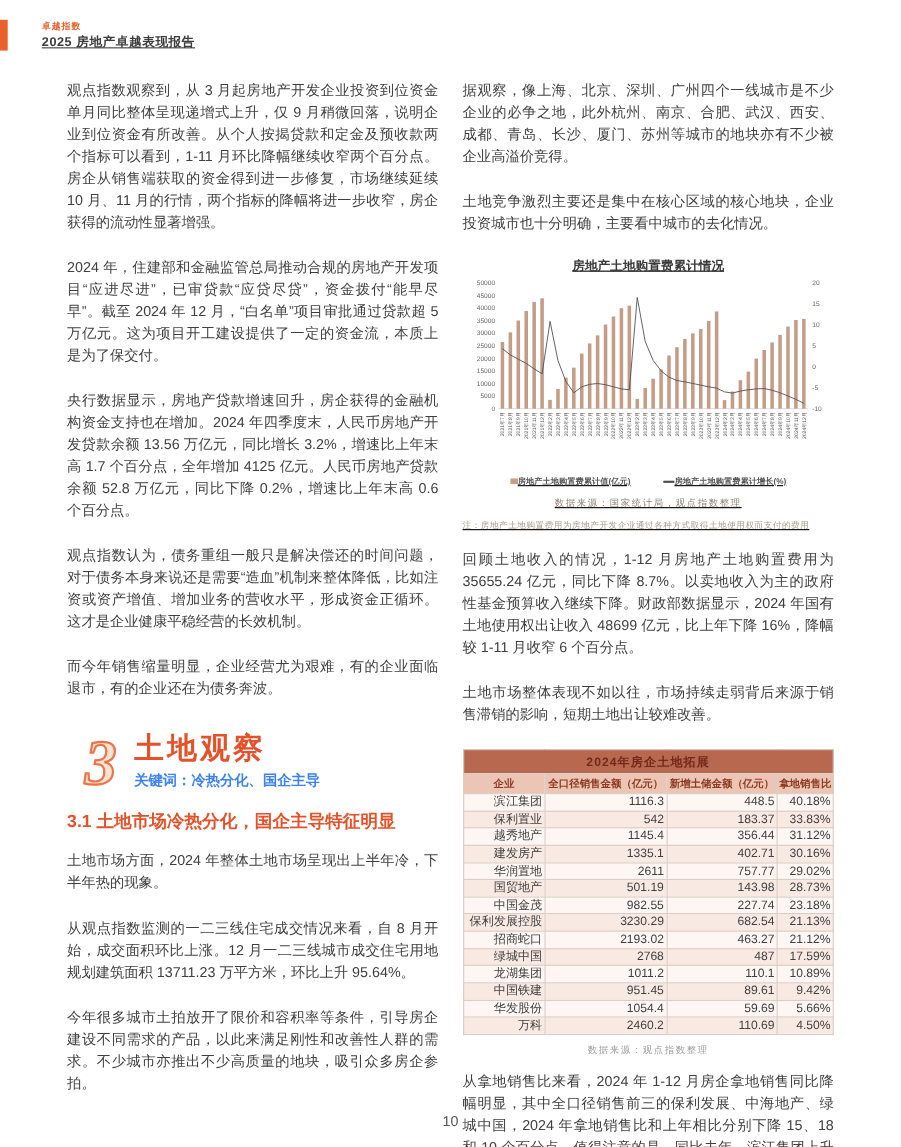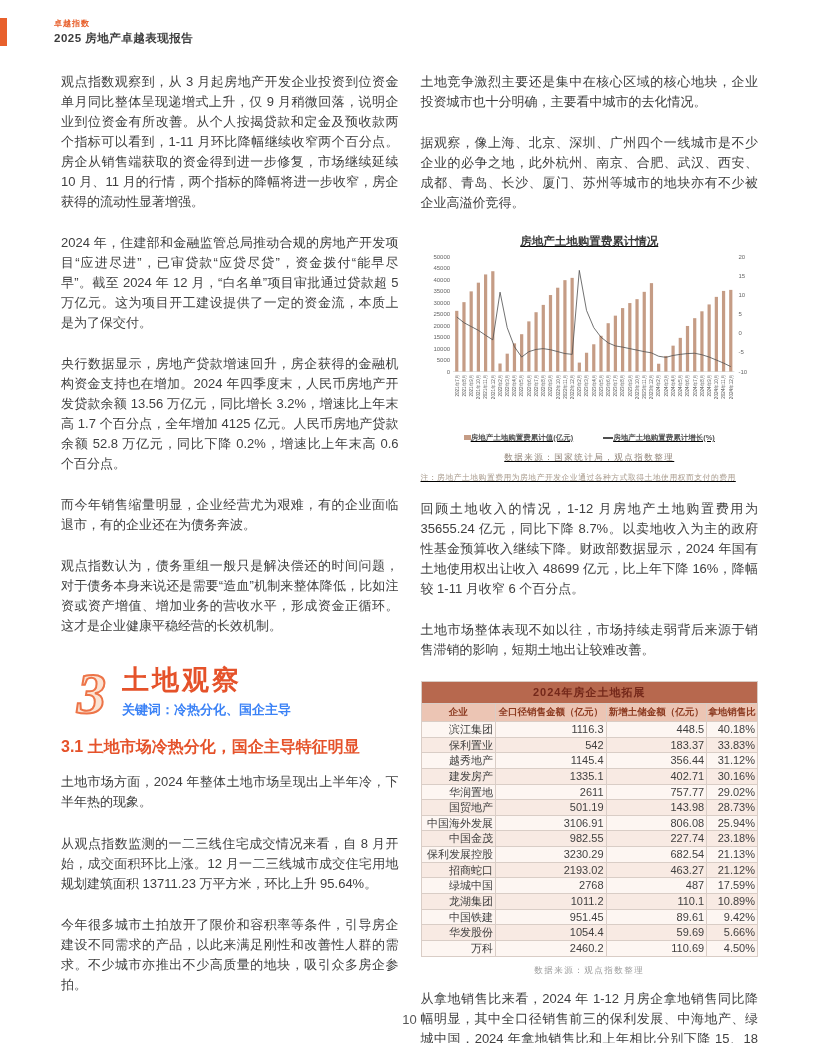--- a/index.html
+++ b/index.html
@@ -3,23 +3,23 @@
 <meta charset="utf-8">
 <style>
   * { margin:0; padding:0; box-sizing:border-box; }
   html,body { background:#e9e9e9; }
   body { font-family:"Liberation Sans", sans-serif; }
   .page { position:relative; width:819px; height:1043px; background:#ffffff; margin:0 auto; overflow:hidden; }
 
   
   .page-header { display:flex; align-items:flex-start; padding-top:18px; }
   .brand-bar { width:7px; height:28px; background:#e8602c; }
-  .header-text { margin-left:47px; }
+  .header-text { margin-left:31px; }
   .brand { font-size:8px; font-weight:bold; color:#e8602c; letter-spacing:1px; }
-  .report-title { font-size:11.5px; font-weight:bold; color:#3c3c3c; margin-top:2px; letter-spacing:0.5px; }
+  .report-title { font-size:11.5px; font-weight:bold; color:#3c3c3c; margin-top:2px; letter-spacing:0.5px;text-decoration:underline; }
 
   
   .columns { display:flex; gap:22px; padding:0 61px; margin-top:26px; }
   .col { flex:1; min-width:0; }
 
   .body-text { font-size:13px; line-height:1.54; color:#3f3f3f; text-align:justify; margin-bottom:21px; }
 
   
   .section-heading { display:flex; gap:16px; align-items:flex-start; margin:30px 0 8px; padding-left:16px; }
   .section-number { font-family:"Liberation Serif", serif; font-style:italic; font-weight:bold;
@@ -66,41 +66,41 @@
       <div class="report-title">2025 房地产卓越表现报告</div>
     </div>
   </header>
 
   <main class="columns">
 
     <section class="col">
       <p class="body-text">观点指数观察到，从 3 月起房地产开发企业投资到位资金单月同比整体呈现递增式上升，仅 9 月稍微回落，说明企业到位资金有所改善。从个人按揭贷款和定金及预收款两个指标可以看到，1-11 月环比降幅继续收窄两个百分点。房企从销售端获取的资金得到进一步修复，市场继续延续 10 月、11 月的行情，两个指标的降幅将进一步收窄，房企获得的流动性显著增强。</p>
       <p class="body-text">2024 年，住建部和金融监管总局推动合规的房地产开发项目“应进尽进”，已审贷款“应贷尽贷”，资金拨付“能早尽早”。截至 2024 年 12 月，“白名单”项目审批通过贷款超 5 万亿元。这为项目开工建设提供了一定的资金流，本质上是为了保交付。</p>
       <p class="body-text">央行数据显示，房地产贷款增速回升，房企获得的金融机构资金支持也在增加。2024 年四季度末，人民币房地产开发贷款余额 13.56 万亿元，同比增长 3.2%，增速比上年末高 1.7 个百分点，全年增加 4125 亿元。人民币房地产贷款余额 52.8 万亿元，同比下降 0.2%，增速比上年末高 0.6 个百分点。</p>
+      <p class="body-text">观点指数认为，债务重组一般只是解决偿还的时间问题，对于债务本身来说还是需要“造血”机制来整体降低，比如注资或资产增值、增加业务的营收水平，形成资金正循环。这才是企业健康平稳经营的长效机制。</p>
       <p class="body-text">而今年销售缩量明显，企业经营尤为艰难，有的企业面临退市，有的企业还在为债务奔波。</p>
-      <p class="body-text">观点指数认为，债务重组一般只是解决偿还的时间问题，对于债务本身来说还是需要“造血”机制来整体降低，比如注资或资产增值、增加业务的营收水平，形成资金正循环。这才是企业健康平稳经营的长效机制。</p>
 
       <div class="section-heading">
         <div class="section-number">3</div>
         <div>
           <h2 class="section-title">土地观察</h2>
           <div class="section-keywords">关键词：冷热分化、国企主导</div>
         </div>
       </div>
 
       <h3 class="subsection-title">3.1 土地市场冷热分化，国企主导特征明显</h3>
 
       <p class="body-text">土地市场方面，2024 年整体土地市场呈现出上半年冷，下半年热的现象。</p>
       <p class="body-text">从观点指数监测的一二三线住宅成交情况来看，自 8 月开始，成交面积环比上涨。12 月一二三线城市成交住宅用地规划建筑面积 13711.23 万平方米，环比上升 95.64%。</p>
       <p class="body-text">今年很多城市土拍放开了限价和容积率等条件，引导房企建设不同需求的产品，以此来满足刚性和改善性人群的需求。不少城市亦推出不少高质量的地块，吸引众多房企参拍。</p>
     </section>
 
     <section class="col">
+      <p class="body-text">据观察，像上海、北京、深圳、广州四个一线城市是不少企业的必争之地，此外杭州、南京、合肥、武汉、西安、成都、青岛、长沙、厦门、苏州等城市的地块亦有不少被企业高溢价竞得。</p>
       <p class="body-text">土地竞争激烈主要还是集中在核心区域的核心地块，企业投资城市也十分明确，主要看中城市的去化情况。</p>
-      <p class="body-text">据观察，像上海、北京、深圳、广州四个一线城市是不少企业的必争之地，此外杭州、南京、合肥、武汉、西安、成都、青岛、长沙、厦门、苏州等城市的地块亦有不少被企业高溢价竞得。</p>
 
       <div class="chart-box">
         <div class="chart-title">房地产土地购置费累计情况</div>
         <div class="chart-svg-wrap">
           <svg id="chart-svg" viewBox="0 0 336 178" xmlns="http://www.w3.org/2000/svg">
               <text x="29" y="122" text-anchor="end" font-size="6" fill="#666">0</text>
               <text x="29" y="110.60000000000001" text-anchor="end" font-size="6" fill="#666">5000</text>
               <text x="29" y="99.2" text-anchor="end" font-size="6" fill="#666">10000</text>
               <text x="29" y="87.8" text-anchor="end" font-size="6" fill="#666">15000</text>
               <text x="29" y="76.39999999999999" text-anchor="end" font-size="6" fill="#666">20000</text>
@@ -260,26 +260,20 @@
                 <td>757.77</td>
                 <td>29.02%</td>
               </tr>
               <tr>
                 <td>国贸地产</td>
                 <td>501.19</td>
                 <td>143.98</td>
                 <td>28.73%</td>
               </tr>
               <tr>
-                <td>中国海外发展</td>
-                <td>3106.91</td>
-                <td>806.08</td>
-                <td>25.94%</td>
-              </tr>
-              <tr>
                 <td>中国金茂</td>
                 <td>982.55</td>
                 <td>227.74</td>
                 <td>23.18%</td>
               </tr>
               <tr>
                 <td>保利发展控股</td>
                 <td>3230.29</td>
                 <td>682.54</td>
                 <td>21.13%</td>

